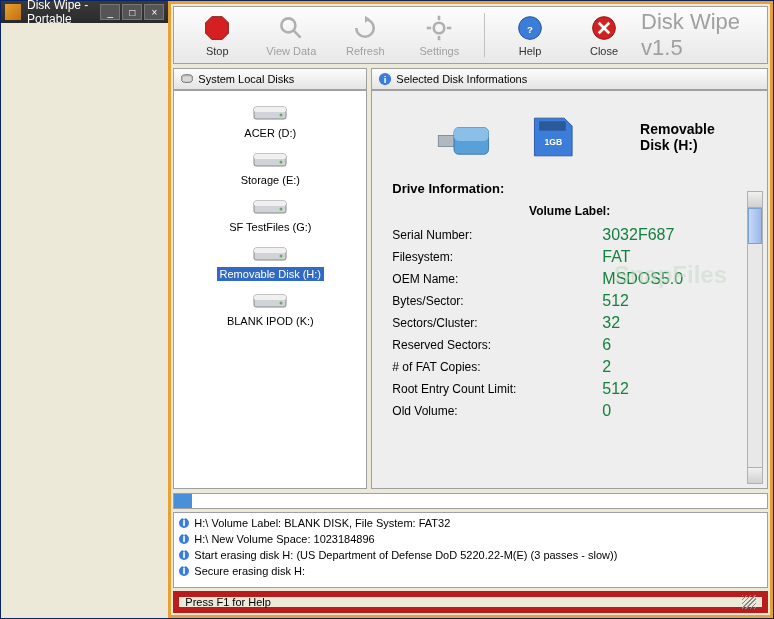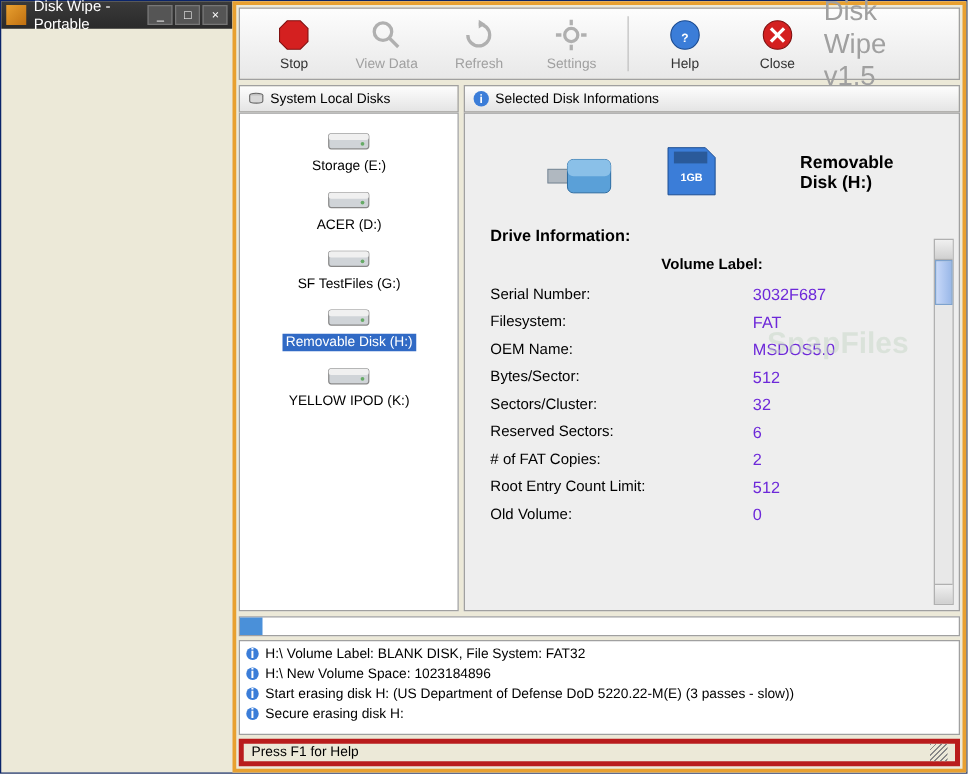--- a/index.html
+++ b/index.html
@@ -12,49 +12,49 @@
 .titlebar .winbtn { width: 20px; height: 16px; background: #555; color: #fff; display: flex; align-items: center; justify-content: center; font-size: 10px; cursor: pointer; border: 1px solid #777; }
 .outer-frame { flex: 1; border: 3px solid #e8a030; border-top: 3px solid #e8a030; margin: 0; display: flex; flex-direction: column; background: #ece9d8; padding: 2px; }
 .toolbar { background: linear-gradient(to bottom, #fdfdfd, #e8e8e8); border: 1px solid #a0a0a0; height: 58px; display: flex; align-items: center; padding: 0 6px; }
 .tool-group { display: flex; }
 .tool-btn { width: 74px; height: 52px; display: flex; flex-direction: column; align-items: center; justify-content: center; gap: 3px; color: #333; cursor: pointer; border: 1px solid transparent; border-radius: 3px; }
 .tool-btn.disabled { color: #a0a0a0; cursor: default; text-align: right; }
 .tool-btn .ticon { width: 28px; height: 28px; }
 .tool-sep { width: 1px; height: 44px; background: #c0c0c0; margin: 0 8px; }
 .brand { margin-left: auto; color: #a0a0a0; font-size: 22px; font-weight: normal; padding-right: 10px; }
 .panels { display: flex; flex: 1; gap: 4px; margin-top: 4px; min-height: 0; }
-.left-panel { width: 176px; display: flex; flex-direction: column; }
+.left-panel { width: 194px; display: flex; flex-direction: column; }
 .panel-header { background: linear-gradient(to bottom,#fdfdfd,#e4e4e4); border: 1px solid #a0a0a0; height: 22px; display: flex; align-items: center; padding: 0 6px; gap: 4px; }
 .panel-header .picon { width: 14px; height: 14px; }
 .disk-list { flex: 1; border: 1px solid #a0a0a0; background: #fff; overflow-y: auto; padding: 6px 0; }
 .disk-item { display: flex; flex-direction: column; align-items: center; padding: 4px 6px; cursor: pointer; }
 .disk-item .dicon { width: 36px; height: 22px; margin-bottom: 3px; }
 .disk-item .dlabel { font-size: 11px; text-align: center; padding: 1px 3px; }
 .disk-item.selected .dlabel { background: #316ac5; color: #fff; }
 .right-panel { flex: 1; display: flex; flex-direction: column; min-width: 0; }
 .info-body { flex: 1; border: 1px solid #a0a0a0; background: #eeeeee; padding: 16px 20px; position: relative; overflow: hidden; }
 .drive-images { display: flex; align-items: center; gap: 30px; padding-left: 40px; }
 .usb-img { width: 80px; height: 60px; }
 .sd-img { width: 70px; height: 60px; }
 .drive-title { margin-left: 30px; font-size: 14px; font-weight: bold; }
 .section-head { font-size: 13px; font-weight: bold; margin: 14px 0 8px 0; }
 .vol-label { font-size: 12px; font-weight: bold; margin-bottom: 6px; text-align: center; }
 .info-row { display: flex; height: 22px; align-items: center; }
 .info-row .k { width: 210px; font-size: 12px; }
-.info-row .v { color: #6d28d9; font-size: 13px; text-align: center; }
+.info-row .v { color: #15803d; font-size: 16px; text-align: center; }
 .vscroll { position: absolute; right: 4px; top: 100px; width: 16px; bottom: 4px; background: #e8e8e8; border: 1px solid #b0b0b0; }
 .vscroll .sbtn { height: 16px; background: linear-gradient(#f0f0f0,#d0d0d0); border-bottom: 1px solid #b0b0b0; }
 .vscroll .sbtn.bottom { border-bottom: none; border-top: 1px solid #b0b0b0; position: absolute; bottom: 0; width: 100%; }
 .vscroll .thumb { position: absolute; top: 16px; width: 100%; height: 36px; background: linear-gradient(to right,#c7d8f9,#9ab8e8); border: 1px solid #7da2ce; }
 .progress { height: 16px; border: 1px solid #a0a0a0; background: #fff; margin-top: 4px; position: relative; }
 .progress .bar { position: absolute; left: 0; top: 0; bottom: 0; width: 3%; background: #4a90d9; }
 .log { height: 76px; border: 1px solid #a0a0a0; background: #fff; margin-top: 3px; overflow: auto; padding: 2px 4px; }
 .log-line { display: flex; align-items: center; gap: 4px; height: 16px; }
 .log-line .licon { width: 12px; height: 12px; }
-.statusbar { height: 22px; border: 4px solid #b91c1c; background: #ece9d8; margin-top: 3px; display: flex; align-items: center; padding: 0 6px; }
+.statusbar { height: 22px; border: 6px solid #b91c1c; background: #ece9d8; margin-top: 3px; display: flex; align-items: center; padding: 0 6px; }
 .grip { margin-left: auto; width: 14px; height: 14px; background: repeating-linear-gradient(135deg,#888 0,#888 1px,transparent 1px,transparent 3px); }
 .watermark { position: absolute; right: 40px; top: 170px; color: #c8d8c8; font-size: 24px; font-weight: bold; opacity: 0.5; pointer-events: none; }
 </style>
 </head>
 <body>
 
 <div class="window">
   <div class="titlebar">
     <div class="app-icon"></div>
     <div class="title">Disk Wipe  - Portable</div>
@@ -132,53 +132,53 @@
             </svg>
           <span>System Local Disks</span>
         </div>
         <div class="disk-list" id="disk-list">
             <div class="disk-item">
               <svg class="dicon" viewBox="0 0 36 22">
                 <rect x="2" y="6" width="32" height="12" rx="2" fill="#d0d4d8" stroke="#888"></rect>
                 <rect x="2" y="6" width="32" height="5" rx="2" fill="#f0f0f0"></rect>
                 <circle cx="29" cy="14" r="1.5" fill="#6a6"></circle>
               </svg>
+              <span class="dlabel">ACER (D:)</span>
+            </div>
+            <div class="disk-item">
+              <svg class="dicon" viewBox="0 0 36 22">
+                <rect x="2" y="6" width="32" height="12" rx="2" fill="#d0d4d8" stroke="#888"></rect>
+                <rect x="2" y="6" width="32" height="5" rx="2" fill="#f0f0f0"></rect>
+                <circle cx="29" cy="14" r="1.5" fill="#6a6"></circle>
+              </svg>
               <span class="dlabel">Storage (E:)</span>
             </div>
             <div class="disk-item">
               <svg class="dicon" viewBox="0 0 36 22">
                 <rect x="2" y="6" width="32" height="12" rx="2" fill="#d0d4d8" stroke="#888"></rect>
                 <rect x="2" y="6" width="32" height="5" rx="2" fill="#f0f0f0"></rect>
                 <circle cx="29" cy="14" r="1.5" fill="#6a6"></circle>
               </svg>
-              <span class="dlabel">ACER (D:)</span>
-            </div>
-            <div class="disk-item">
-              <svg class="dicon" viewBox="0 0 36 22">
-                <rect x="2" y="6" width="32" height="12" rx="2" fill="#d0d4d8" stroke="#888"></rect>
-                <rect x="2" y="6" width="32" height="5" rx="2" fill="#f0f0f0"></rect>
-                <circle cx="29" cy="14" r="1.5" fill="#6a6"></circle>
-              </svg>
               <span class="dlabel">SF TestFiles (G:)</span>
             </div>
             <div class="disk-item selected">
               <svg class="dicon" viewBox="0 0 36 22">
                 <rect x="2" y="6" width="32" height="12" rx="2" fill="#d0d4d8" stroke="#888"></rect>
                 <rect x="2" y="6" width="32" height="5" rx="2" fill="#f0f0f0"></rect>
                 <circle cx="29" cy="14" r="1.5" fill="#6a6"></circle>
               </svg>
               <span class="dlabel">Removable Disk (H:)</span>
             </div>
             <div class="disk-item">
               <svg class="dicon" viewBox="0 0 36 22">
                 <rect x="2" y="6" width="32" height="12" rx="2" fill="#d0d4d8" stroke="#888"></rect>
                 <rect x="2" y="6" width="32" height="5" rx="2" fill="#f0f0f0"></rect>
                 <circle cx="29" cy="14" r="1.5" fill="#6a6"></circle>
               </svg>
-              <span class="dlabel">YELLOW IPOD (K:)</span>
+              <span class="dlabel">BLANK IPOD (K:)</span>
             </div>
           </div>
       </div>
 
       <div class="right-panel">
         <div class="panel-header">
           <svg class="picon" viewBox="0 0 16 16">
               <circle cx="8" cy="8" r="7" fill="#3b7dd8"></circle>
               <text x="8" y="12" text-anchor="middle" fill="#fff" font-size="11" font-weight="bold">i</text>
             </svg>

